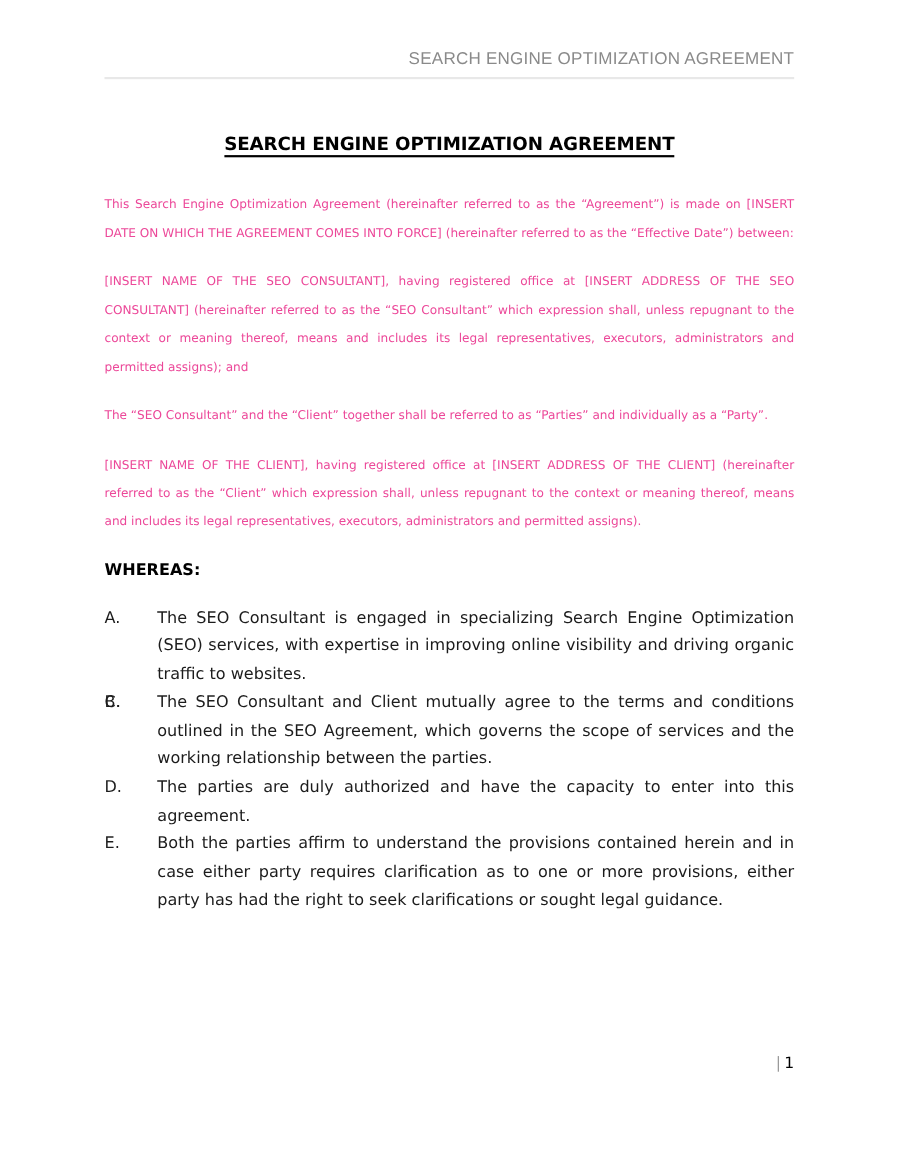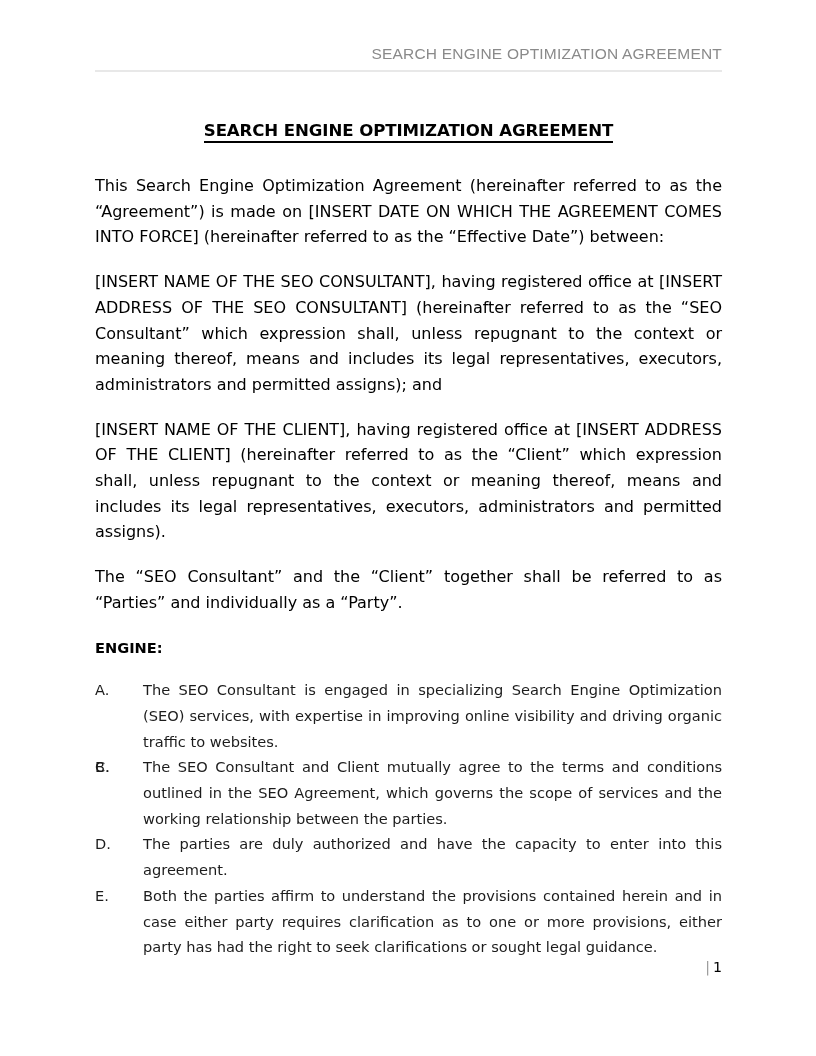--- a/index.html
+++ b/index.html
@@ -64,23 +64,23 @@
   .doc-title span {
     border-bottom: 2px solid #000000;
     padding-bottom: 1px;
   }
 
   
   p.para {
     margin: 0 0 19px 0;
     text-align: justify;
     text-justify: inter-word;
-    font-size: 16px;
+    font-size: 11px;
     line-height: 25.7px;
-    color: #000000;
+    color: #ec4899;
   }
   p.para:last-child { margin-bottom: 0; }
 
   
   .section-heading {
     margin: 0 0 17px 0;
     font-size: 14.6px;
     line-height: 25.7px;
     font-weight: bold;
     color: #000000;
@@ -137,25 +137,25 @@
   </div>
 
   <div class="content">
 
     <h1 class="doc-title"><span>SEARCH ENGINE OPTIMIZATION AGREEMENT</span></h1>
 
     <p class="para">This Search Engine Optimization Agreement (hereinafter referred to as the “Agreement”) is made on [INSERT DATE ON WHICH THE AGREEMENT COMES INTO FORCE] (hereinafter referred to as the “Effective Date”) between:</p>
 
     <p class="para">[INSERT NAME OF THE SEO CONSULTANT], having registered office at [INSERT ADDRESS OF THE SEO CONSULTANT] (hereinafter referred to as the “SEO Consultant” which expression shall, unless repugnant to the context or meaning thereof, means and includes its legal representatives, executors, administrators and permitted assigns); and</p>
 
+    <p class="para">The “SEO Consultant” and the “Client” together shall be referred to as “Parties” and individually as a “Party”.</p>
+
     <p class="para">[INSERT NAME OF THE CLIENT], having registered office at [INSERT ADDRESS OF THE CLIENT] (hereinafter referred to as the “Client” which expression shall, unless repugnant to the context or meaning thereof, means and includes its legal representatives, executors, administrators and permitted assigns).</p>
 
-    <p class="para">The “SEO Consultant” and the “Client” together shall be referred to as “Parties” and individually as a “Party”.</p>
-
-    <div class="section-heading">ENGINE:</div>
+    <div class="section-heading">WHEREAS:</div>
 
     <ol class="lettered-list">
       <li>
         <span class="marker">A.</span><span>The SEO Consultant is engaged in specializing Search Engine Optimization (SEO) services, with expertise in improving online visibility and driving organic traffic to websites.</span>
       </li>
       <li>
         <span class="marker">B.</span>
       </li>
       <li>
         <span class="marker">C.</span><span>The SEO Consultant and Client mutually agree to the terms and conditions outlined in the SEO Agreement, which governs the scope of services and the working relationship between the parties.</span>

